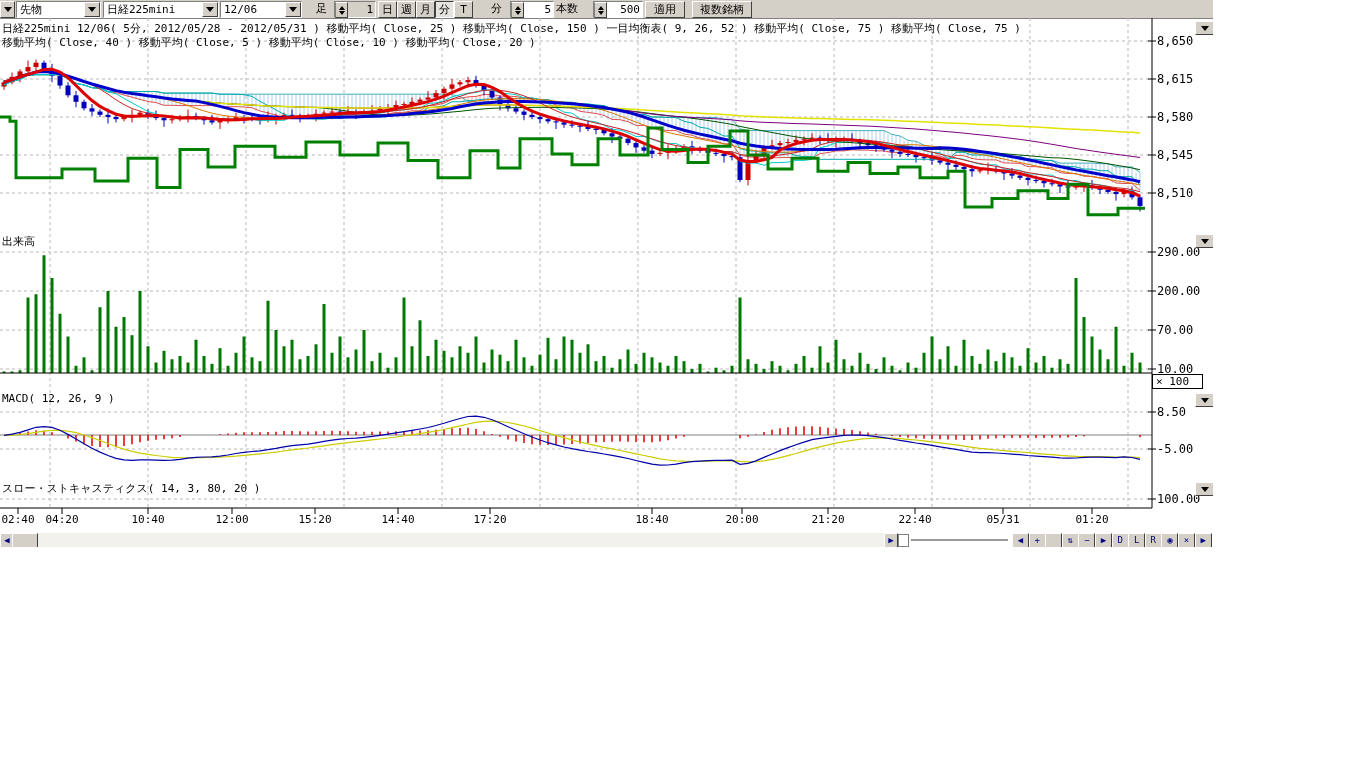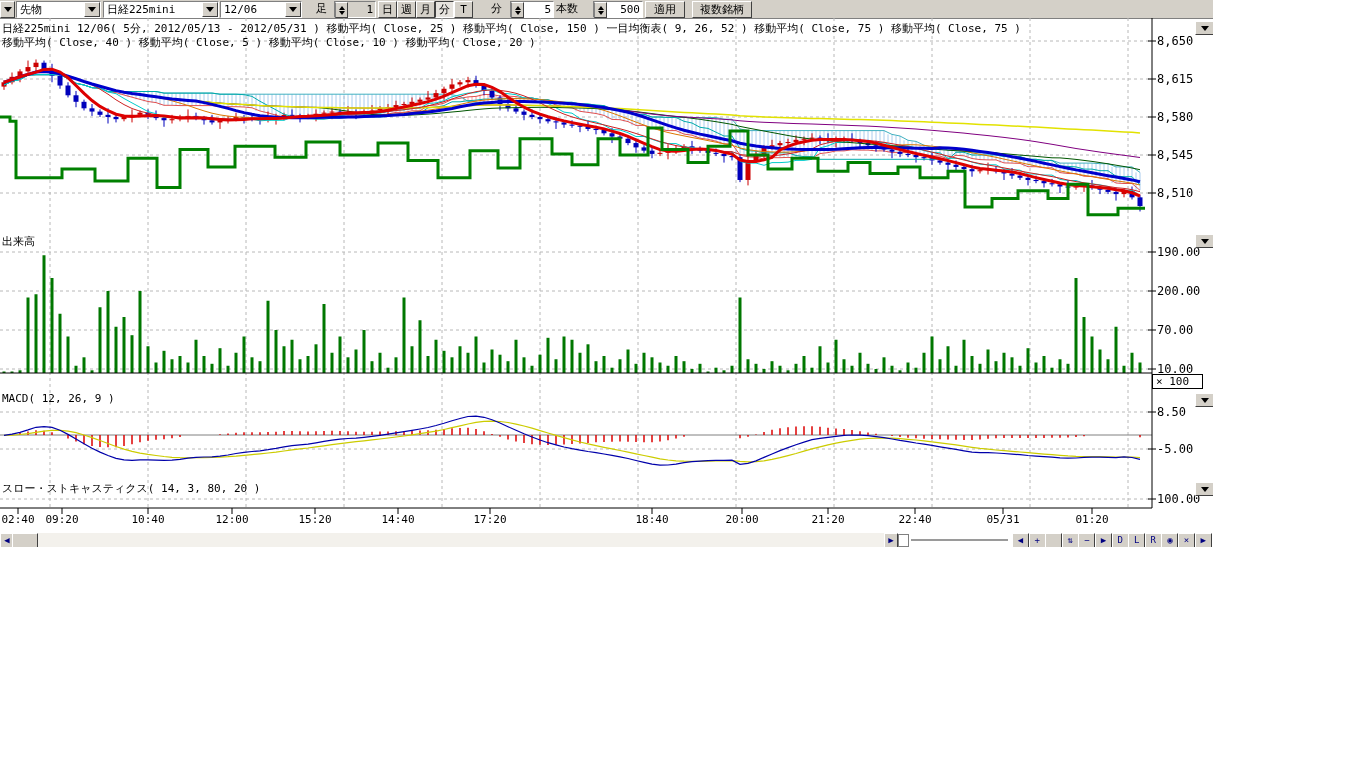--- a/index.html
+++ b/index.html
@@ -1034,41 +1034,41 @@
         <line x1="915" y1="508" x2="915" y2="514" stroke="#000000"></line>
         <line x1="1003" y1="508" x2="1003" y2="514" stroke="#000000"></line>
         <line x1="1092" y1="508" x2="1092" y2="514" stroke="#000000"></line>
       </svg>
     <div id="labels">
         <div class="axlabel" style="left: 1157px; top: 34px;">8,650</div>
         <div class="axlabel" style="left: 1157px; top: 72px;">8,615</div>
         <div class="axlabel" style="left: 1157px; top: 110px;">8,580</div>
         <div class="axlabel" style="left: 1157px; top: 148px;">8,545</div>
         <div class="axlabel" style="left: 1157px; top: 186px;">8,510</div>
-        <div class="axlabel" style="left: 1157px; top: 245px;">190.00</div>
+        <div class="axlabel" style="left: 1157px; top: 245px;">290.00</div>
         <div class="axlabel" style="left: 1157px; top: 284px;">200.00</div>
         <div class="axlabel" style="left: 1157px; top: 323px;">70.00</div>
         <div class="axlabel" style="left: 1157px; top: 362px;">10.00</div>
         <div class="axlabel" style="left: 1157px; top: 405px;">8.50</div>
         <div class="axlabel" style="left: 1157px; top: 442px;">-5.00</div>
         <div class="axlabel" style="left: 1157px; top: 492px;">100.00</div>
         <div class="tlabel" style="left: -4px; top: 513px;">02:40</div>
-        <div class="tlabel" style="left: 40px; top: 513px;">09:20</div>
+        <div class="tlabel" style="left: 40px; top: 513px;">04:20</div>
         <div class="tlabel" style="left: 126px; top: 513px;">10:40</div>
         <div class="tlabel" style="left: 210px; top: 513px;">12:00</div>
         <div class="tlabel" style="left: 293px; top: 513px;">15:20</div>
         <div class="tlabel" style="left: 376px; top: 513px;">14:40</div>
         <div class="tlabel" style="left: 468px; top: 513px;">17:20</div>
         <div class="tlabel" style="left: 630px; top: 513px;">18:40</div>
         <div class="tlabel" style="left: 720px; top: 513px;">20:00</div>
         <div class="tlabel" style="left: 806px; top: 513px;">21:20</div>
         <div class="tlabel" style="left: 893px; top: 513px;">22:40</div>
         <div class="tlabel" style="left: 981px; top: 513px;">05/31</div>
         <div class="tlabel" style="left: 1070px; top: 513px;">01:20</div>
-        <div class="legend" style="left: 2px; top: 21px;">日経225mini 12/06( 5分, 2012/05/13 - 2012/05/31 )   移動平均( Close, 25 )   移動平均( Close, 150 )   一目均衡表( 9, 26, 52 )   移動平均( Close, 75 )   移動平均( Close, 75 )</div>
+        <div class="legend" style="left: 2px; top: 21px;">日経225mini 12/06( 5分, 2012/05/28 - 2012/05/31 )   移動平均( Close, 25 )   移動平均( Close, 150 )   一目均衡表( 9, 26, 52 )   移動平均( Close, 75 )   移動平均( Close, 75 )</div>
         <div class="legend" style="left: 2px; top: 35px;">移動平均( Close, 40 )   移動平均( Close, 5 )   移動平均( Close, 10 )   移動平均( Close, 20 )</div>
         <div class="ptitle" style="left: 2px; top: 234px;">出来高</div>
         <div class="ptitle" style="left: 2px; top: 392px;">MACD( 12, 26, 9 )</div>
         <div class="ptitle" style="left: 2px; top: 481px;">スロー・ストキャスティクス( 14, 3, 80, 20 )</div>
       </div>
 
     <div class="panedrop" style="top:21px;">
         <span class="tri"></span>
       </div>
     <div class="panedrop" style="top:234px;">

